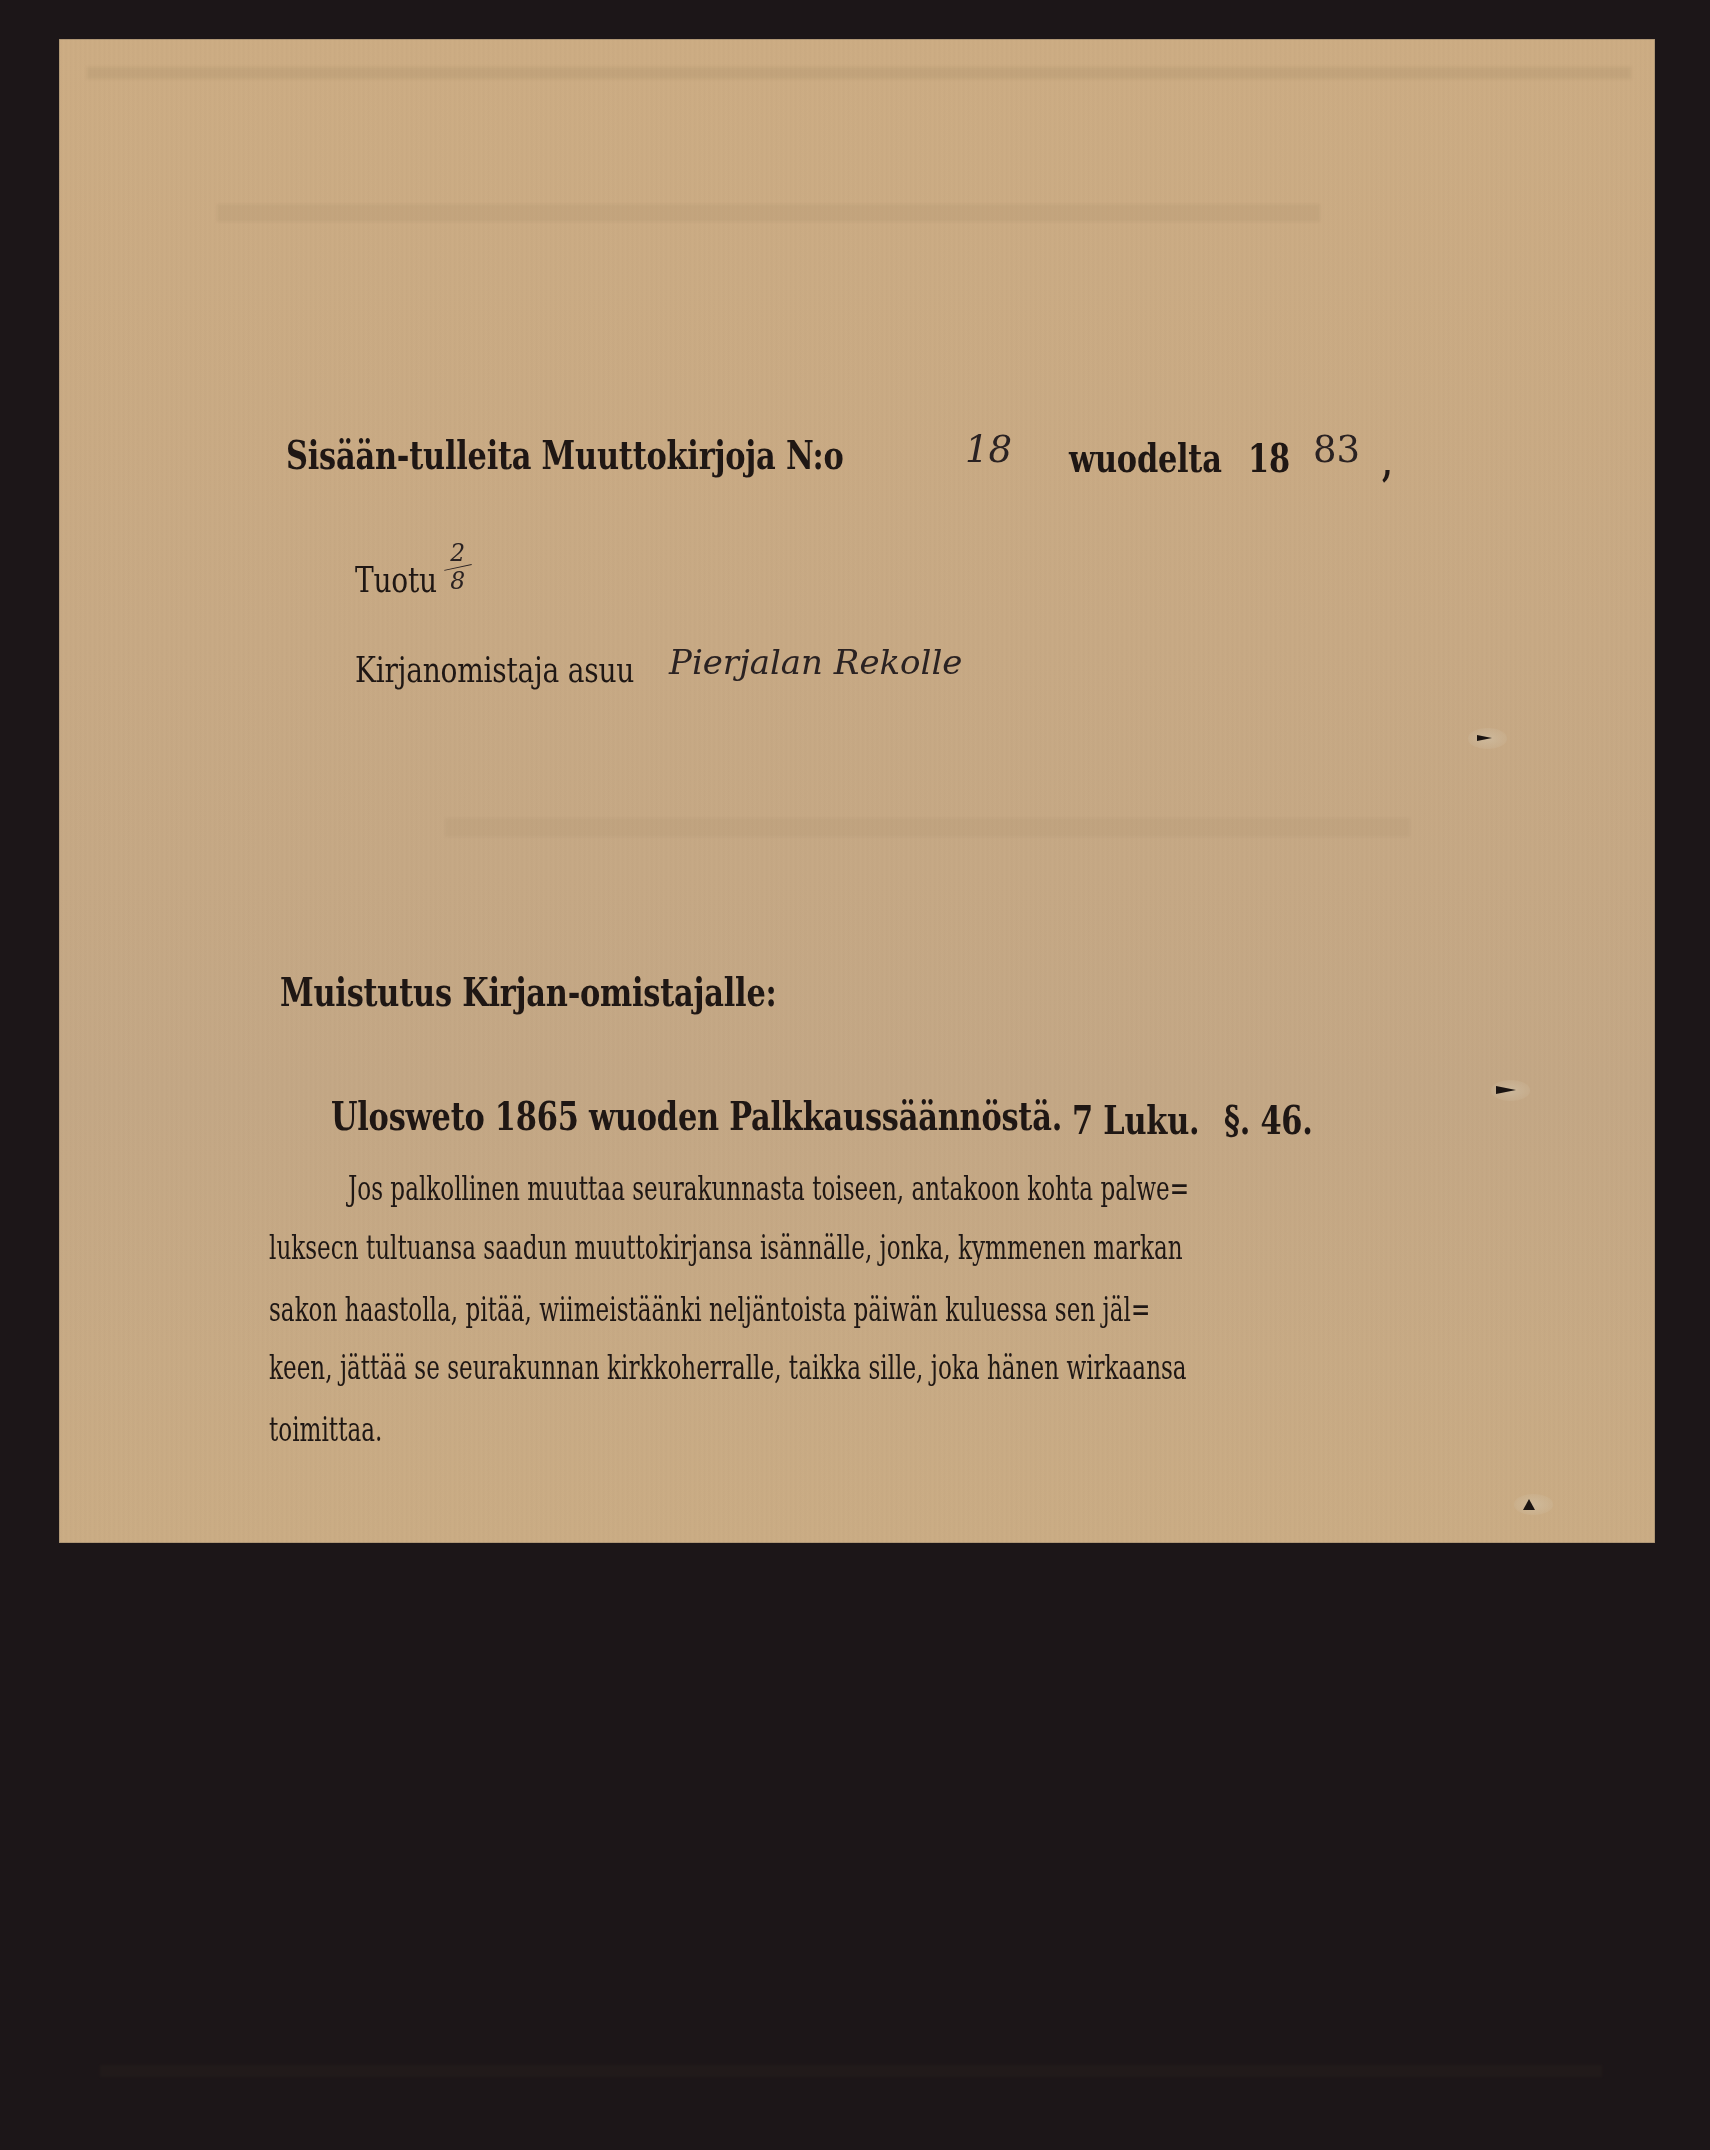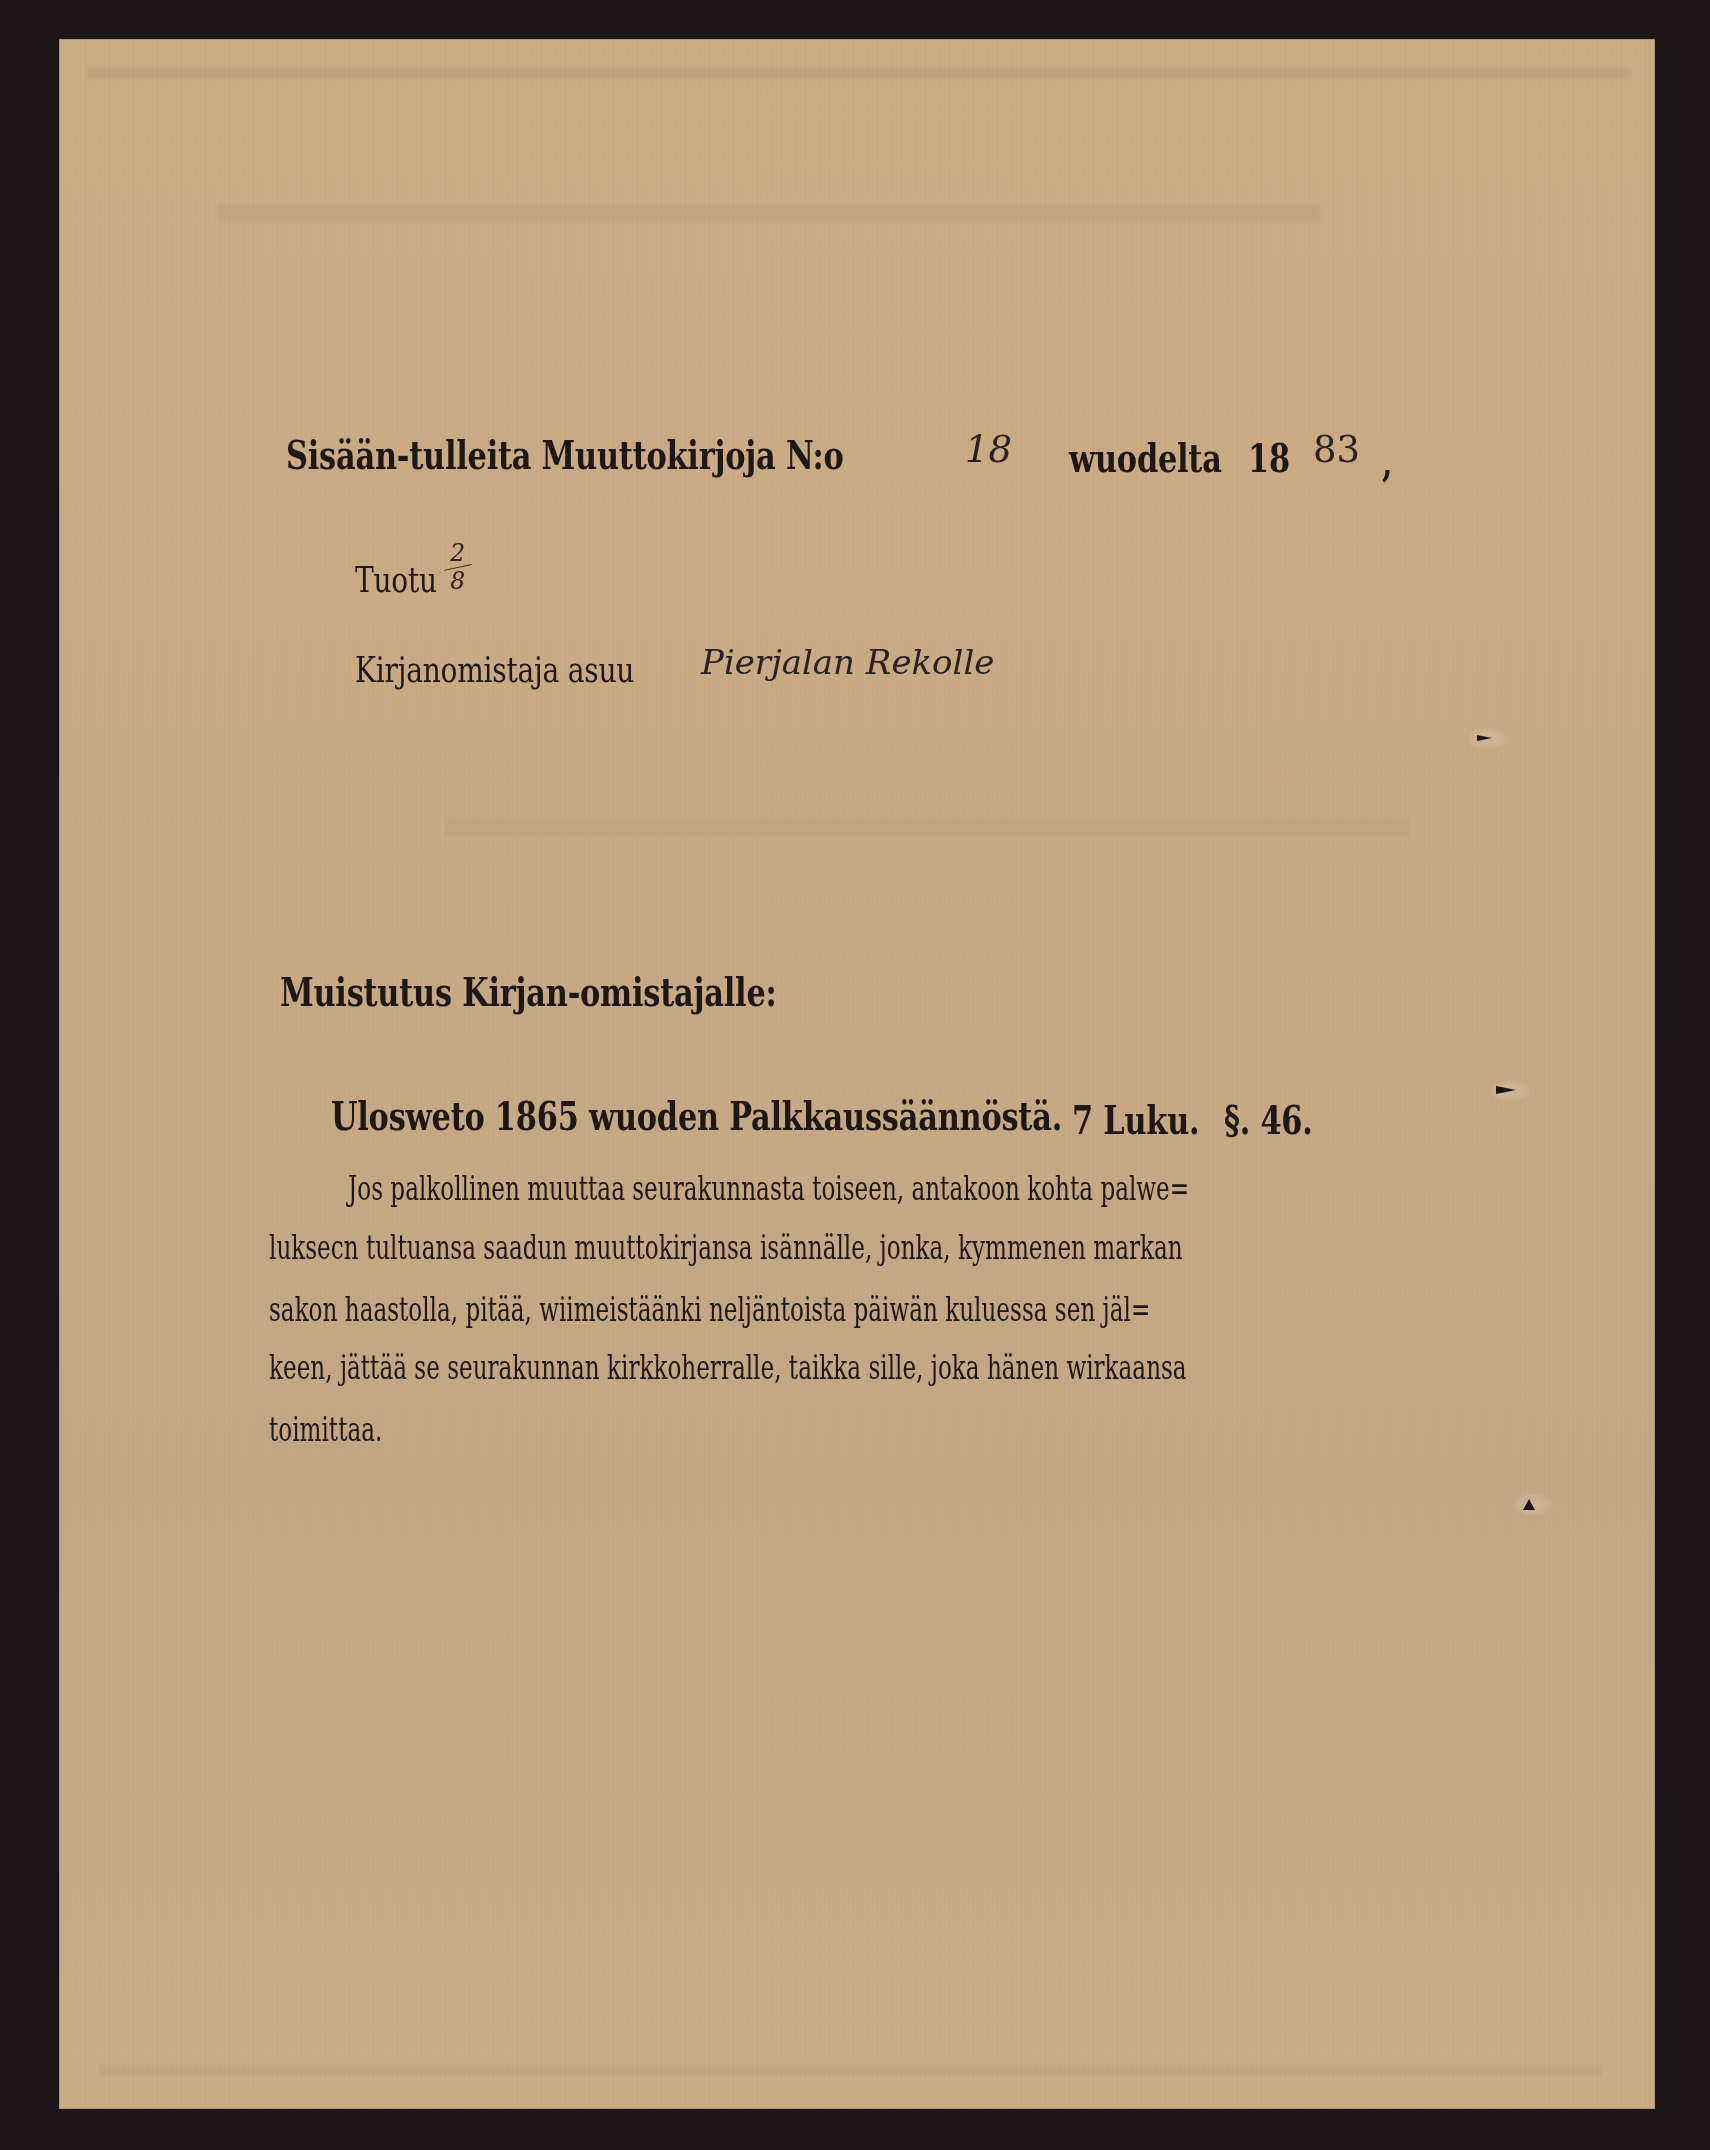--- a/index.html
+++ b/index.html
@@ -1,21 +1,21 @@
 <!DOCTYPE html>
 <html style="font-size:11px"><head>
   <meta charset="utf-8">
   <style>
     html, body { margin: 0; padding: 0; }
     body {
       width: 1710px; height: 2151px; position: relative; overflow: hidden;
       background: #1c1618;
     }
     .paper {
-      position: absolute; left: 59px; top: 39px; width: 1596px; height: 2070px;
+      position: absolute; left: 59px; top: 39px; width: 1596px; height: 1504px;
       background: linear-gradient(180deg, #cdad84 0%, #c8aa85 40%, #c4a886 70%, #cbad85 100%);
       box-shadow: 0 0 0 0.7px #a69071 inset;
     }
     .paper::before {
       content: ""; position: absolute; inset: 0;
       background:
         repeating-linear-gradient(90deg, rgba(120,90,60,0.0) 0px, rgba(120,90,60,0.035) 2.1px, rgba(120,90,60,0.0) 4.8px);
       pointer-events: none;
     }
     .bleed {
@@ -68,21 +68,21 @@
   <div class="txt blackletter heading" style="left:1323px; top:400px;">,</div>
 
   <div class="txt blackletter sub" style="left:296px; top:520px;">Tuotu</div>
   <div class="frac" style="left:385px; top:503px;">
     <span>2</span>
     <span class="bar"></span>
     <span>8</span>
   </div>
 
   <div class="txt blackletter sub" style="left:296px; top:610px;">Kirjanomistaja asuu</div>
-  <div class="txt hand" style="left:642px; top:603px; font-size:34px;">Pierjalan Rekolle</div>
+  <div class="txt hand" style="left:610px; top:603px; font-size:34px;">Pierjalan Rekolle</div>
 
   <div class="txt blackletter heading" style="left:221px; top:930px;">Muistutus Kirjan-omistajalle:</div>
 
   <div class="txt blackletter heading" style="left:272px; top:1054px;">Ulosweto 1865 wuoden Palkkaussäännöstä.</div>
   <div class="txt blackletter heading" style="left:1013px; top:1058px;">7 Luku.</div>
   <div class="txt blackletter heading" style="left:1165px; top:1058px;">§. 46.</div>
 
   <div class="txt body-line" style="left:289px; top:1130px;">Jos palkollinen muuttaa seurakunnasta toiseen, antakoon kohta palwe=</div>
   <div class="txt body-line" style="left:210px; top:1189px;">luksecn tultuansa saadun muuttokirjansa isännälle, jonka, kymmenen markan</div>
   <div class="txt body-line" style="left:210px; top:1251px;">sakon haastolla, pitää, wiimeistäänki neljäntoista päiwän kuluessa sen jäl=</div>

